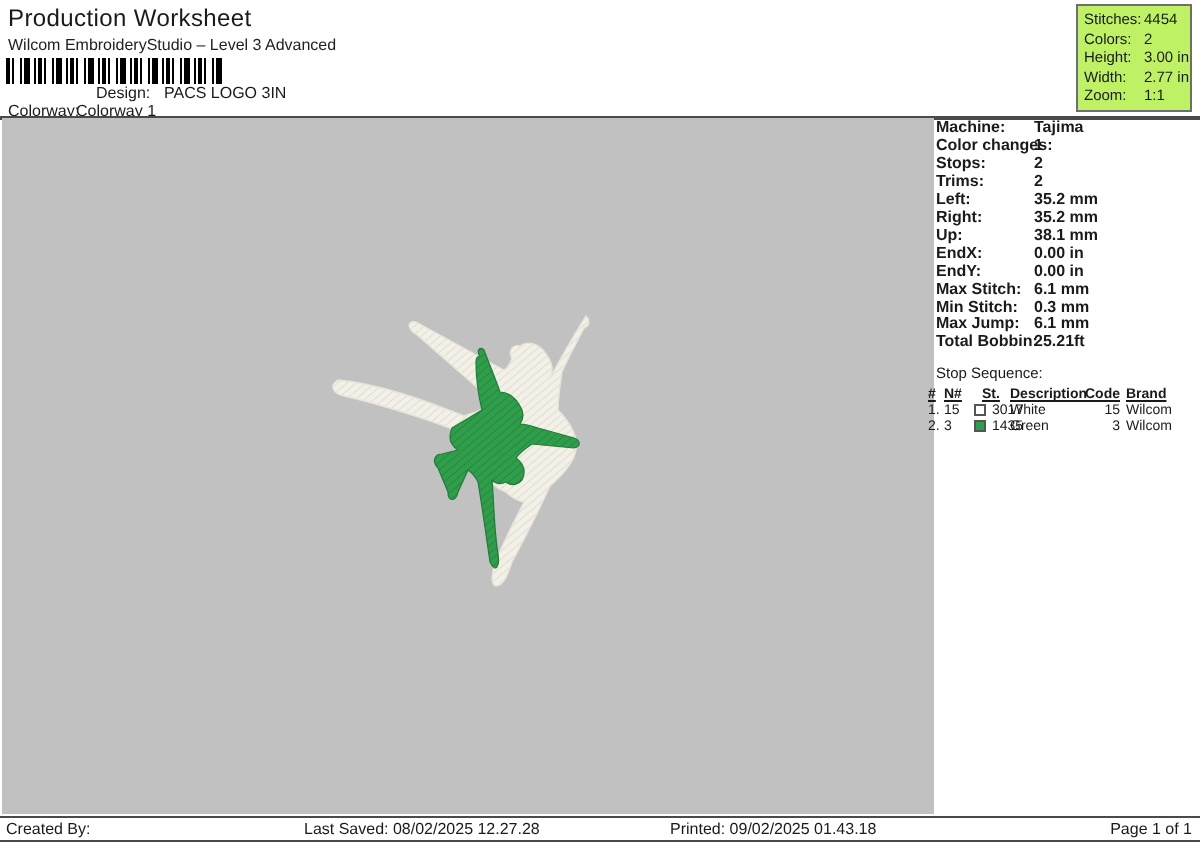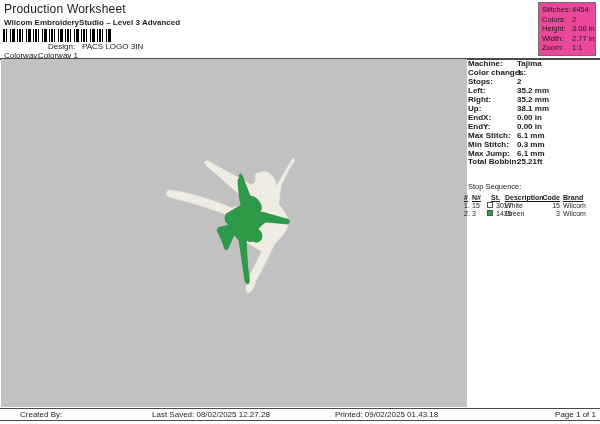--- a/index.html
+++ b/index.html
@@ -4,33 +4,33 @@
 <style>
   html,body{margin:0;padding:0;}
   body{
     width:600px;height:424px;position:relative;overflow:hidden;
     background:#ffffff;font-family:"Liberation Sans",sans-serif;color:#1a1a1a;
     -webkit-font-smoothing:antialiased;
   }
   .abs{position:absolute;}
   
   .title{left:4px;top:2px;font-size:12px;font-weight:normal;letter-spacing:.2px;}
-  .subtitle{left:4px;top:18px;font-size:8px;color:#222;font-weight:bold;}
+  .subtitle{left:4px;top:18px;font-size:8px;color:#222;}
   .barcode{
     left:3px;top:29px;width:109px;height:13px;
     background:repeating-linear-gradient(90deg,
       #000 0 2px,#fff 2px 3px,#000 3px 4px,#fff 4px 7px,
       #000 7px 8px,#fff 8px 9px,#000 9px 12px,#fff 12px 14px,
       #000 14px 15px,#fff 15px 16px);
   }
   .meta-row{left:4px;font-size:8px;}
   .meta-row .lbl{display:inline-block;width:34px;}
   .summary-box{
     left:538px;top:2px;width:58px;height:54px;border:1px solid #6e6e6e;
-    font-size:7.5px;padding:2px 0 0 3px;box-sizing:border-box;background:#ec4899;
+    font-size:7.5px;padding:2px 0 0 3px;box-sizing:border-box;background:#bef264;
   }
   .summary-box .srow{line-height:9.6px;white-space:nowrap;}
   .summary-box .slbl{display:inline-block;width:30px;}
   .hline{left:0;width:600px;height:1.5px;background:#4a4a4a;}
   
   .canvas{left:1px;top:59px;width:466px;height:348px;background:#c1c1c1;}
   .dancer{left:160px;top:132px;}
   
   .machine{left:468px;top:60px;width:130px;font-size:8px;}
   .machine .mrow{line-height:8.95px;white-space:nowrap;font-weight:bold;}
@@ -137,20 +137,21 @@
            Q63,89 66,82
            C71,79 76,76 81,73
            C79,65 78,55 78,49
            Q78,46 80,46 Z"></path>
 </svg>
 
 <div class="abs machine">
   <div class="mrow"><span class="mlbl">Machine:</span><span>Tajima</span></div>
   <div class="mrow"><span class="mlbl">Color changes:</span><span>1</span></div>
   <div class="mrow"><span class="mlbl">Stops:</span><span>2</span></div>
+  <div class="mrow"><span class="mlbl">Trims:</span><span>2</span></div>
   <div class="mrow"><span class="mlbl">Left:</span><span>35.2 mm</span></div>
   <div class="mrow"><span class="mlbl">Right:</span><span>35.2 mm</span></div>
   <div class="mrow"><span class="mlbl">Up:</span><span>38.1 mm</span></div>
   <div class="mrow"><span class="mlbl">EndX:</span><span>0.00 in</span></div>
   <div class="mrow"><span class="mlbl">EndY:</span><span>0.00 in</span></div>
   <div class="mrow"><span class="mlbl">Max Stitch:</span><span>6.1 mm</span></div>
   <div class="mrow"><span class="mlbl">Min Stitch:</span><span>0.3 mm</span></div>
   <div class="mrow"><span class="mlbl">Max Jump:</span><span>6.1 mm</span></div>
   <div class="mrow"><span class="mlbl">Total Bobbin:</span><span>25.21ft</span></div>
 </div>
@@ -180,17 +181,17 @@
     <span class="c-n">3</span>
     <span class="swatch" style="background-color: rgb(47, 158, 74);"></span>
     <span class="c-st">1435</span>
     <span class="c-desc">Green</span>
     <span class="c-code">3</span>
     <span class="c-brand">Wilcom</span>
   </div>
 </div>
 
 <div class="abs fline" style="top:408px;"></div>
-<div class="abs footer-text" style="left:20px;">Created By:</div>
+<div class="abs footer-text" style="left:3px;">Created By:</div>
 <div class="abs footer-text" style="left:152px;">Last Saved: 08/02/2025 12.27.28</div>
 <div class="abs footer-text" style="left:335px;">Printed: 09/02/2025 01.43.18</div>
 <div class="abs footer-text" style="right:4px;margin-left:32px;">Page 1 of 1</div>
 <div class="abs fline" style="top:420px;"></div>
 
 </body></html>

